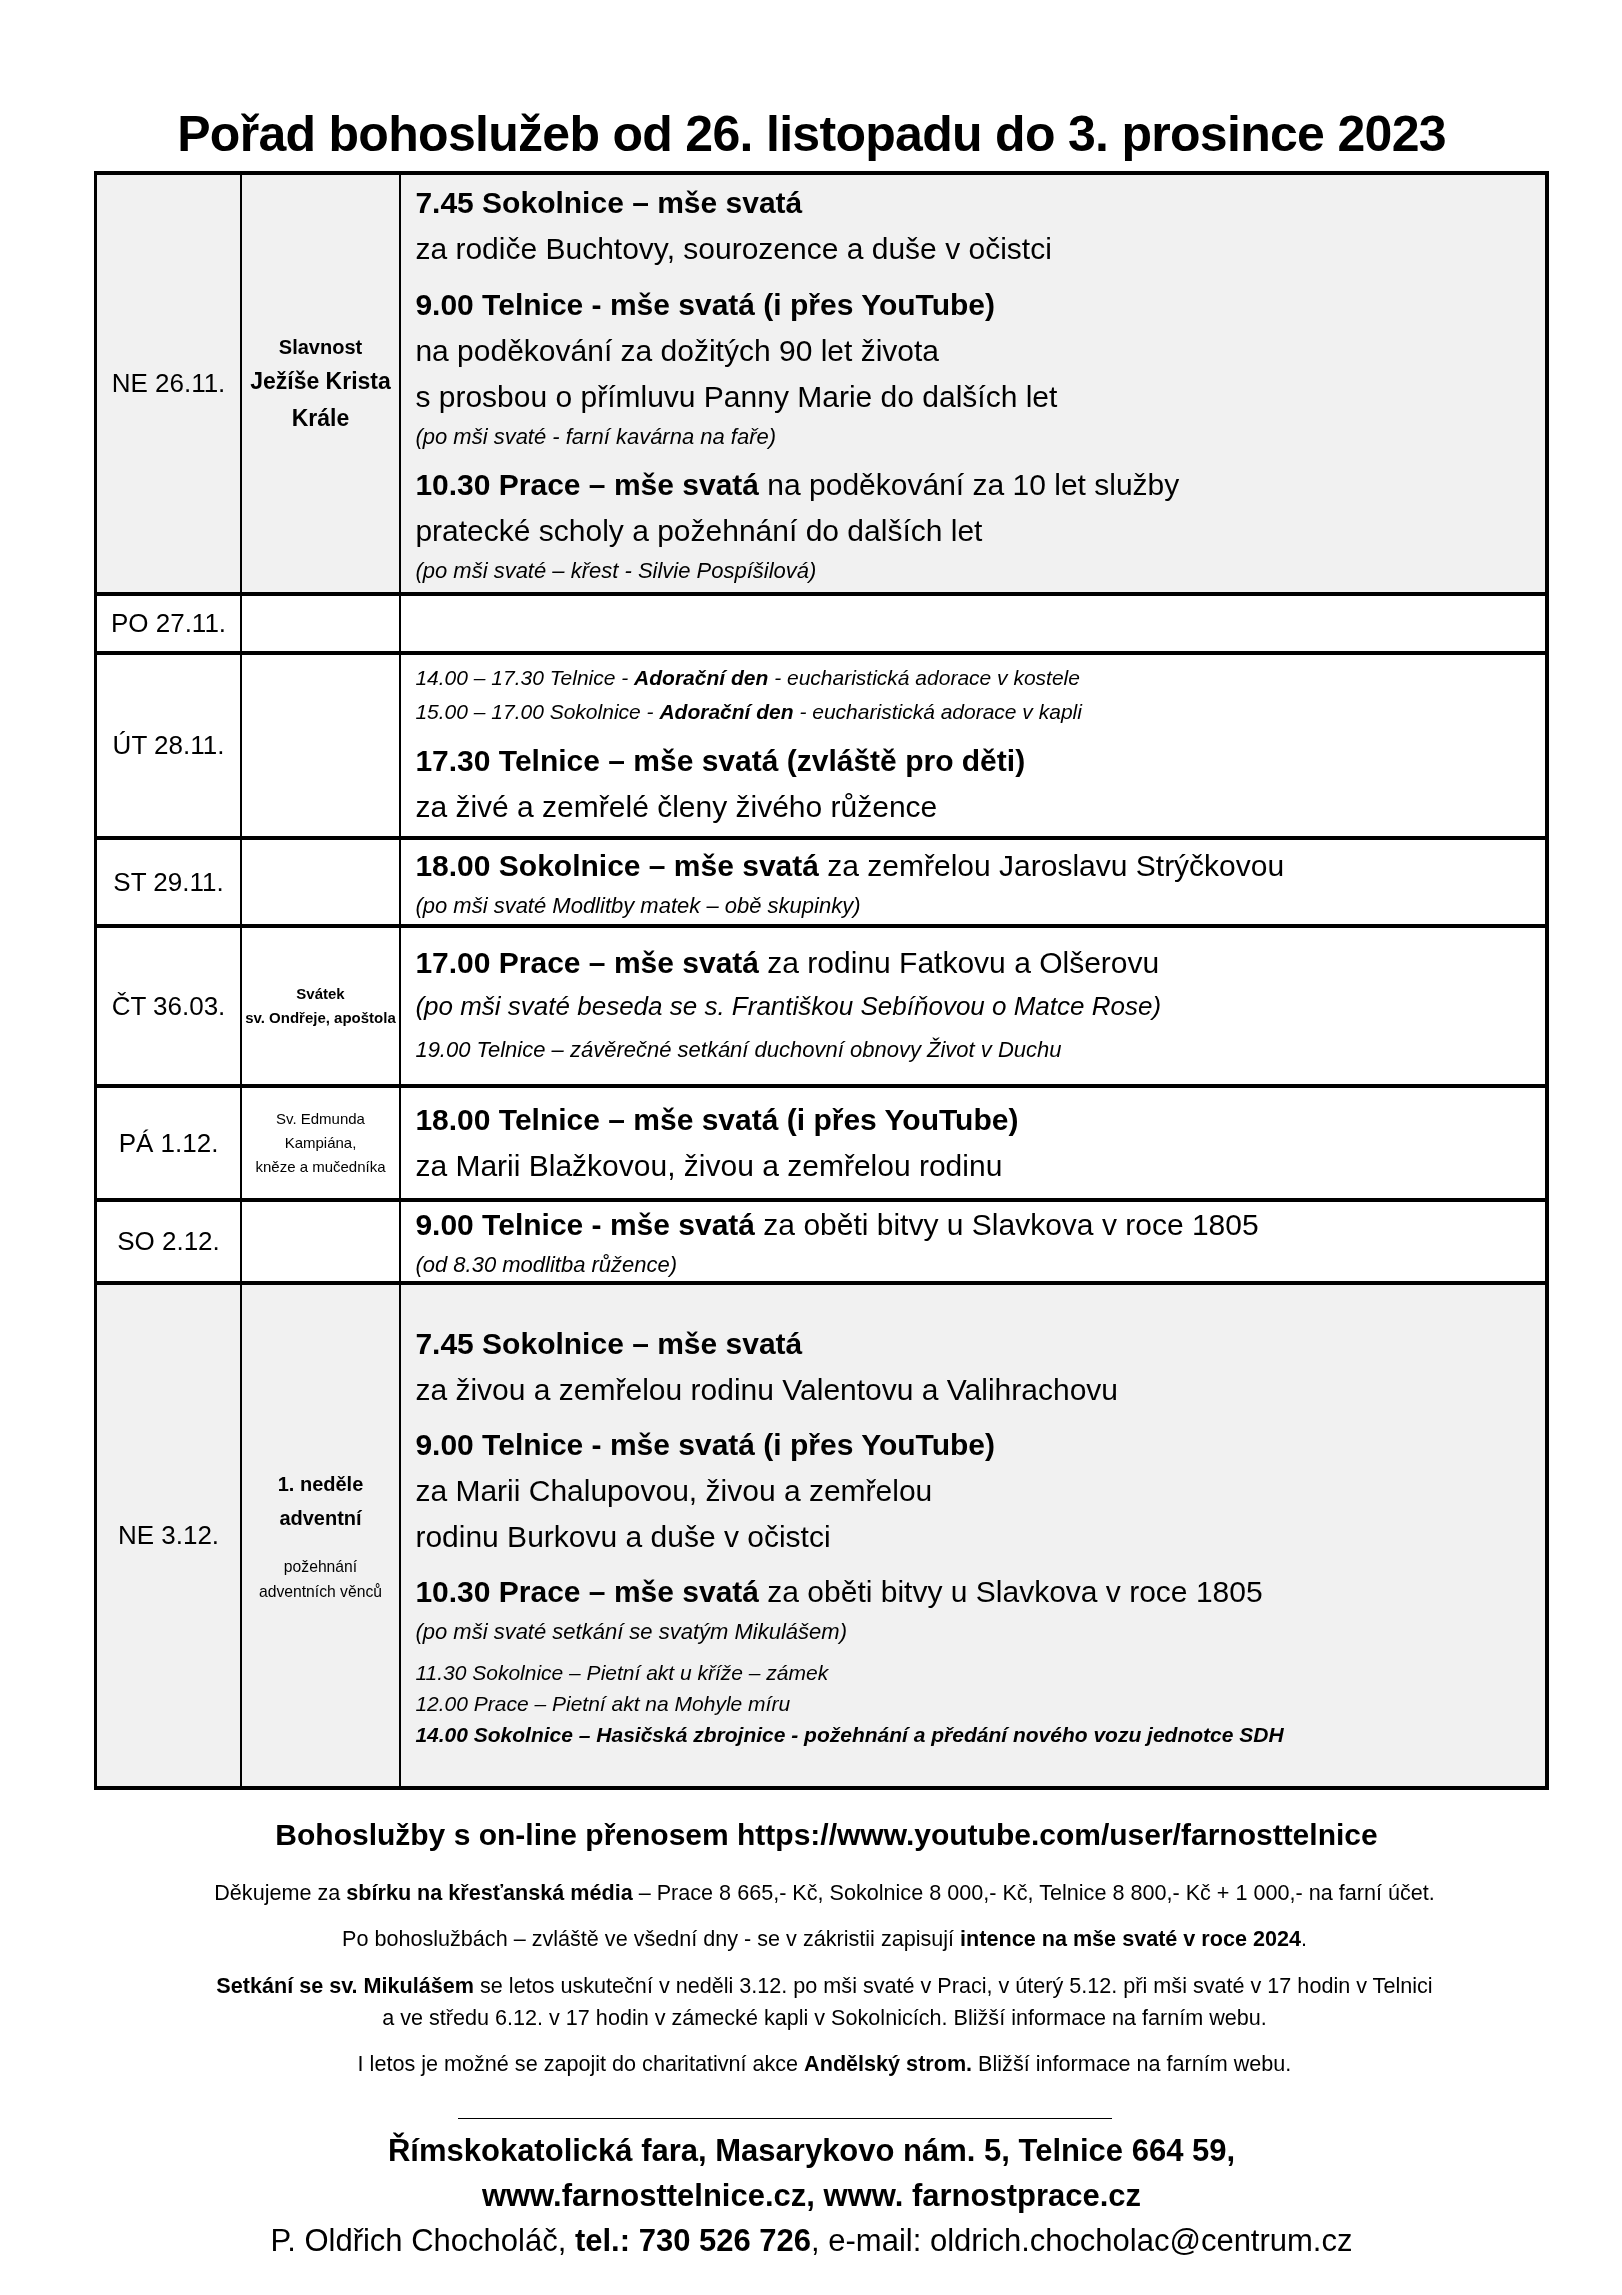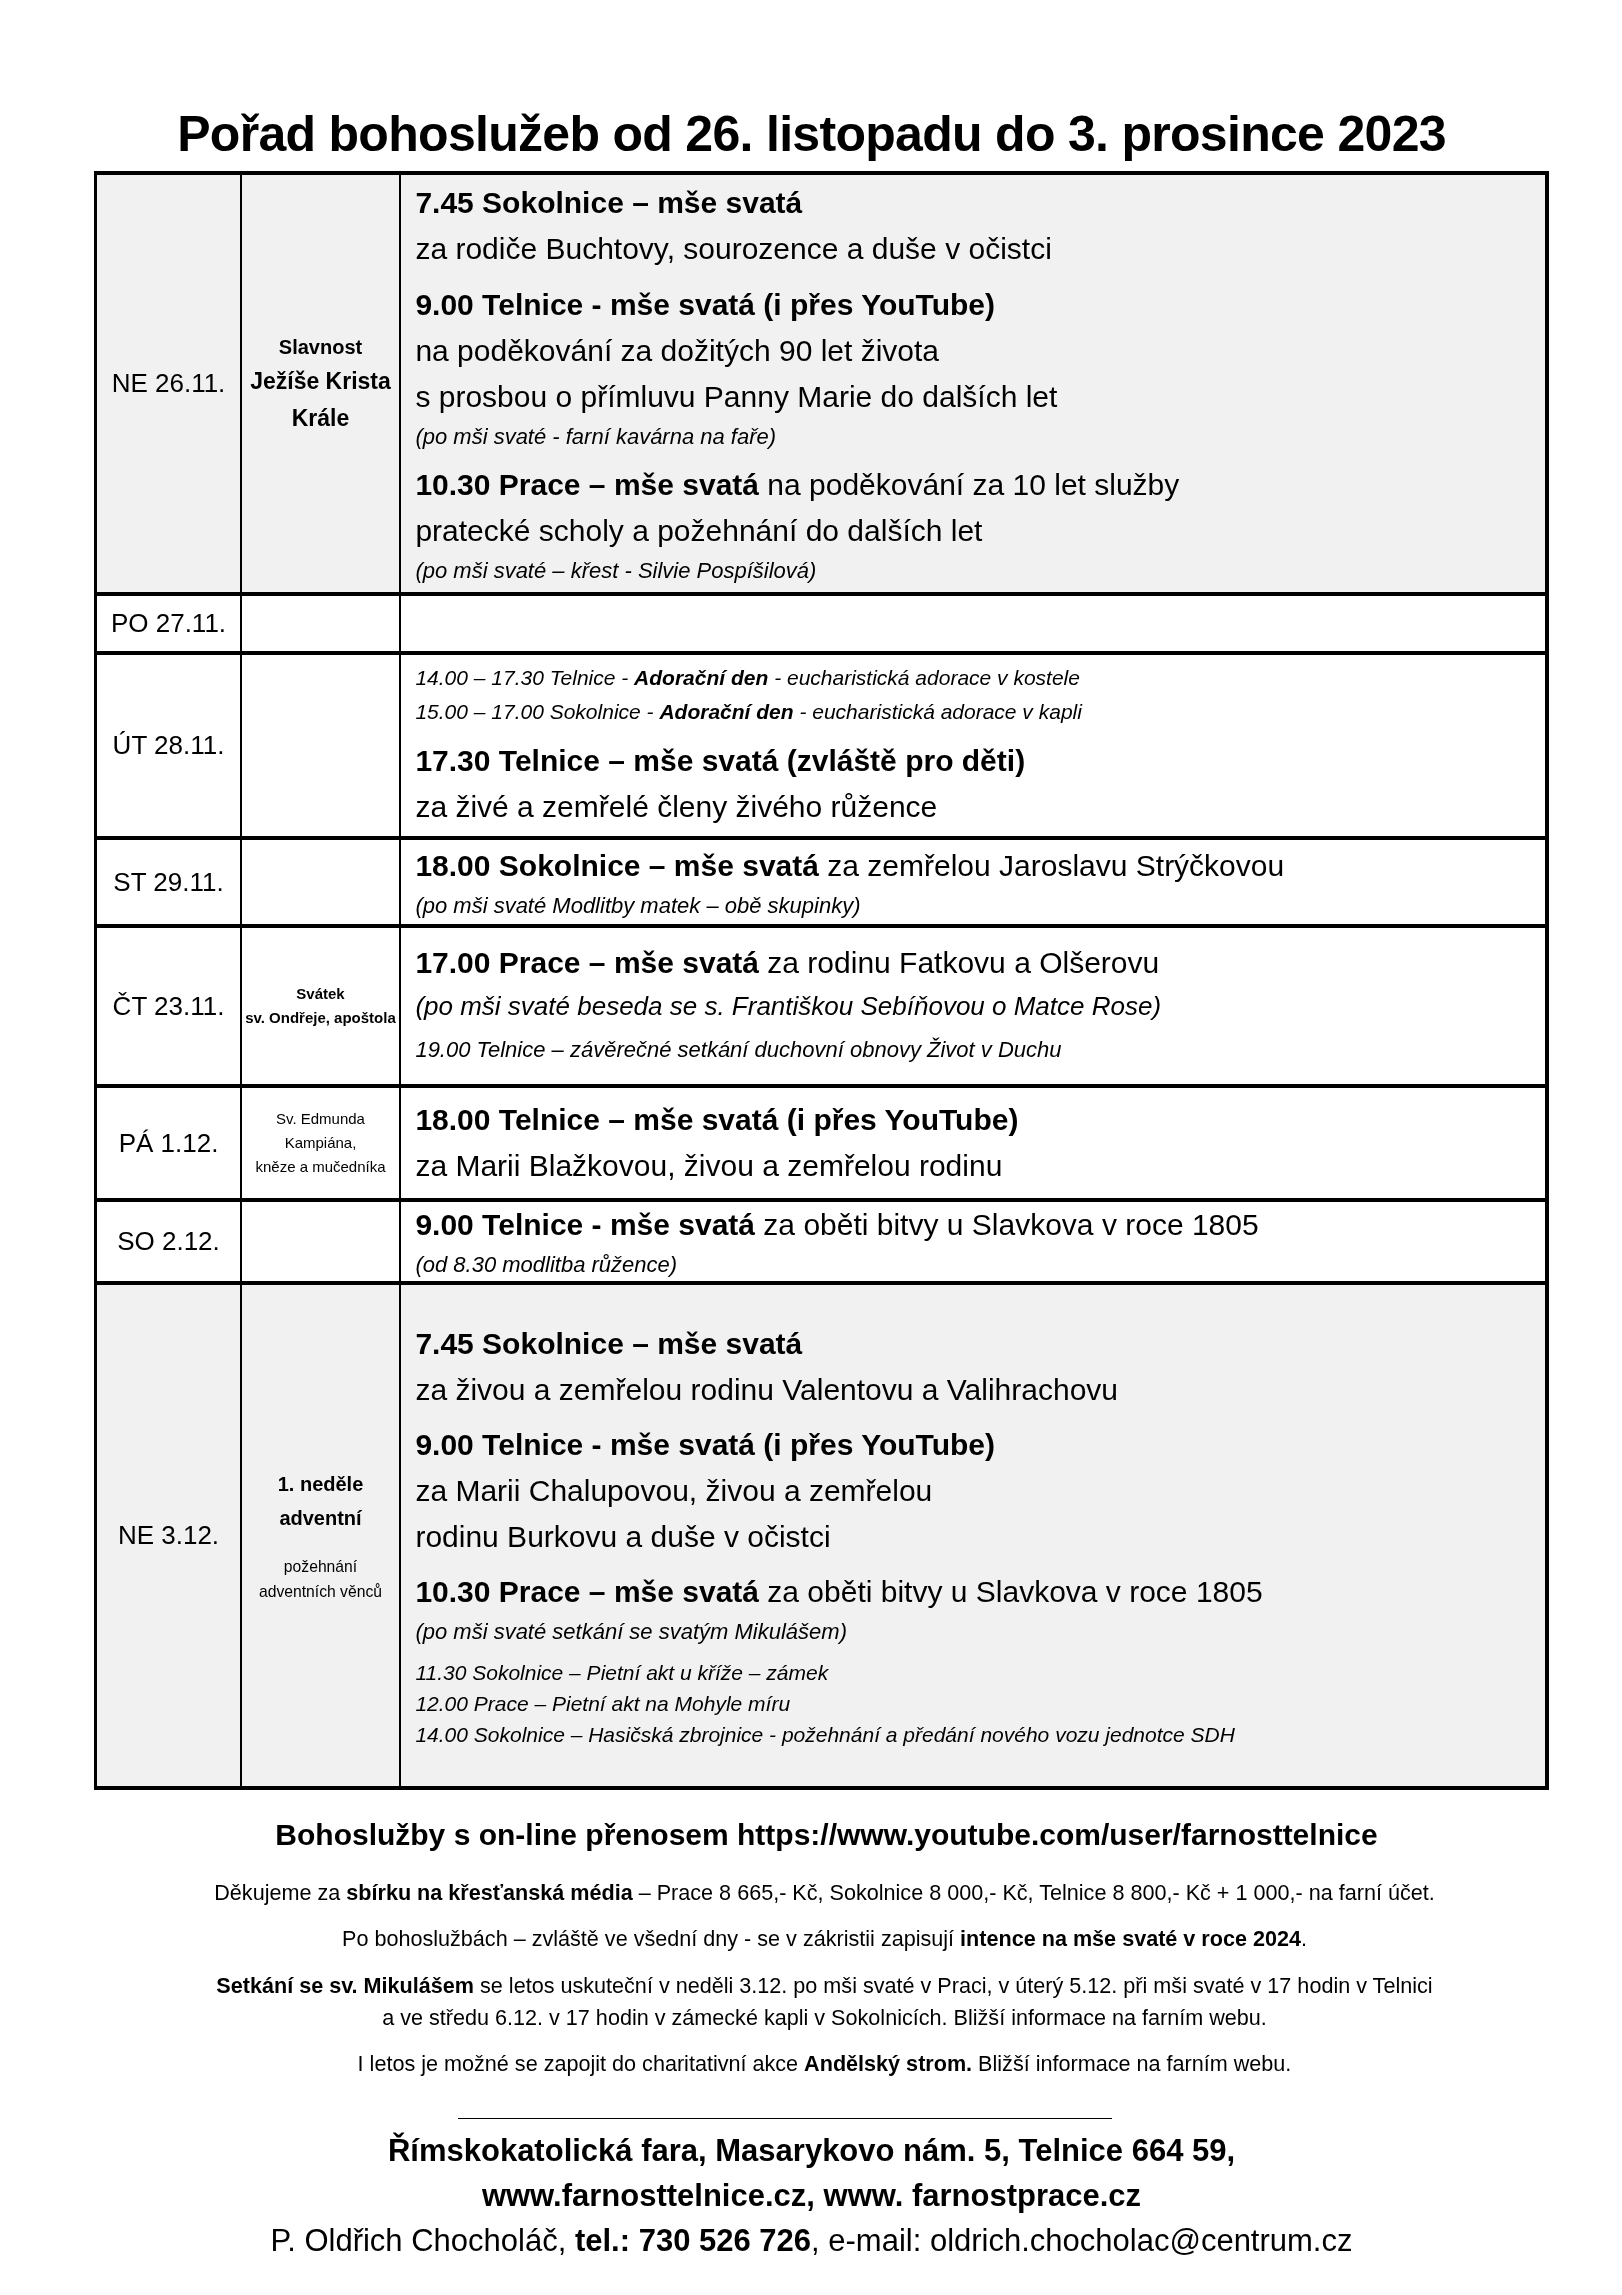--- a/index.html
+++ b/index.html
@@ -85,21 +85,21 @@
   <tr style="height:88px;">
     <td class="c1">ST 29.11.</td>
     <td class="c2"></td>
     <td class="c3">
       <div class="ln"><span class="b">18.00 Sokolnice – mše svatá</span><span> za zemřelou Jaroslavu Strýčkovou</span></div>
       <div class="sm">(po mši svaté Modlitby matek – obě skupinky)</div>
     </td>
   </tr>
 
   <tr style="height:160px;">
-    <td class="c1">ČT 23.11.</td>
+    <td class="c1">ČT 36.03.</td>
     <td class="c2">
       <div class="feast-s">Svátek</div>
       <div class="feast-s">sv. Ondřeje, apoštola</div>
     </td>
     <td class="c3">
       <div class="ln"><span class="b">17.00 Prace – mše svatá</span><span> za rodinu Fatkovu a Olšerovu</span></div>
       <div class="sm" style="font-size:26px;line-height:41px;">(po mši svaté beseda se s. Františkou Sebíňovou o Matce Rose)</div>
       <div class="sm" style="line-height:46px;">19.00 Telnice – závěrečné setkání duchovní obnovy Život v Duchu</div>
     </td>
   </tr>
@@ -139,21 +139,21 @@
       <div class="gap"></div>
       <div class="ln b">9.00 Telnice - mše svatá (i přes YouTube)</div>
       <div class="ln">za Marii Chalupovou, živou a zemřelou</div>
       <div class="ln">rodinu Burkovu a duše v očistci</div>
       <div class="gap"></div>
       <div class="ln"><span class="b">10.30 Prace – mše svatá</span><span> za oběti bitvy u Slavkova v roce 1805</span></div>
       <div class="sm">(po mši svaté setkání se svatým Mikulášem)</div>
       <div class="gap"></div>
       <div class="sm" style="font-size:21px;line-height:31px;">11.30 Sokolnice – Pietní akt u kříže – zámek</div>
       <div class="sm" style="font-size:21px;line-height:31px;">12.00 Prace – Pietní akt na Mohyle míru</div>
-      <div class="sm" style="font-size:21px;line-height:31px;">14.00 Sokolnice – Hasičská zbrojnice - požehnání a předání nového vozu jednotce SDH</div>
+      <div class="sm" style="font-size:21px;line-height:31px;font-weight:bold;">14.00 Sokolnice – Hasičská zbrojnice - požehnání a předání nového vozu jednotce SDH</div>
     </td>
   </tr>
 </tbody>
   </table>
 
 <div class="online">Bohoslužby s on-line přenosem https://www.youtube.com/user/farnosttelnice</div>
 
 <div class="notes">
   <p><span>Děkujeme za </span><span class="b">sbírku na křesťanská média</span><span> – Prace 8 665,- Kč, Sokolnice 8 000,- Kč, Telnice 8 800,- Kč + 1 000,- na farní účet.</span></p>
   <p><span>Po bohoslužbách – zvláště ve všední dny - se v zákristii zapisují </span><span class="b">intence na mše svaté v roce 2024</span><span>.</span></p>

